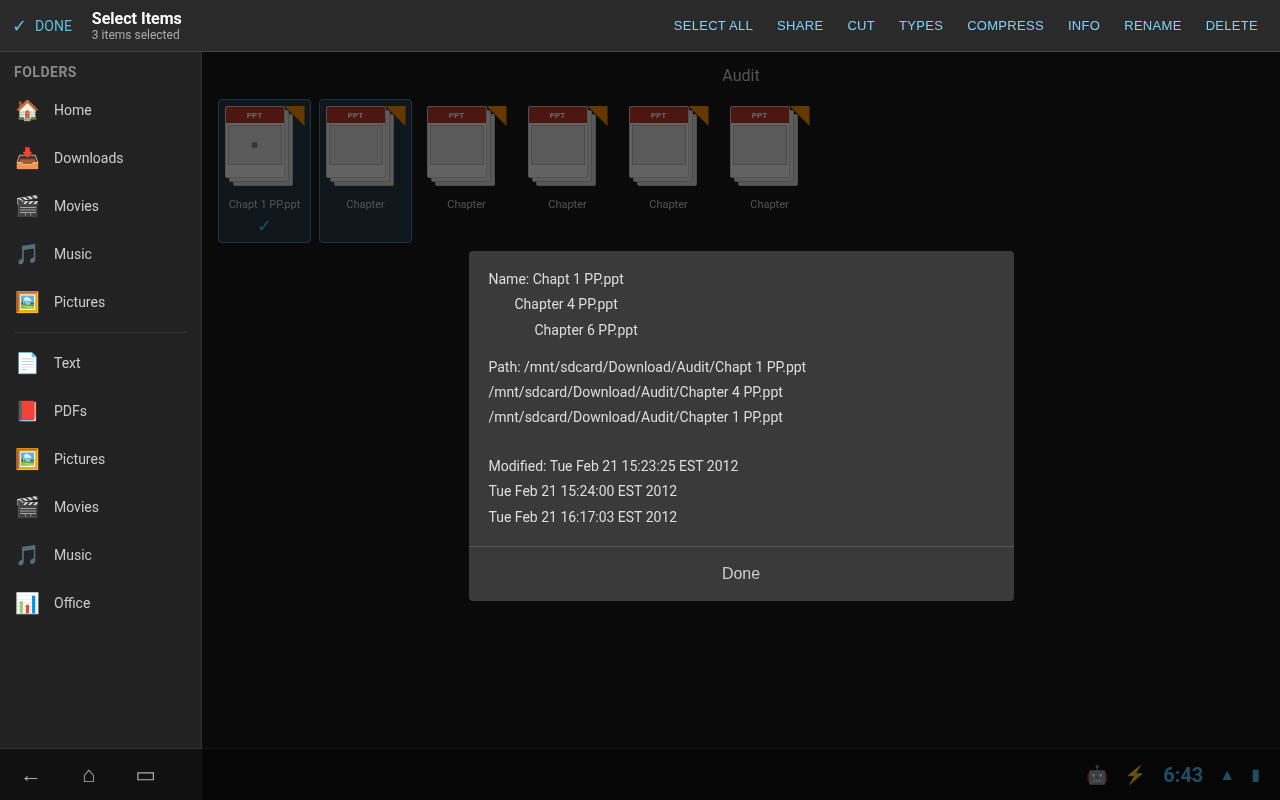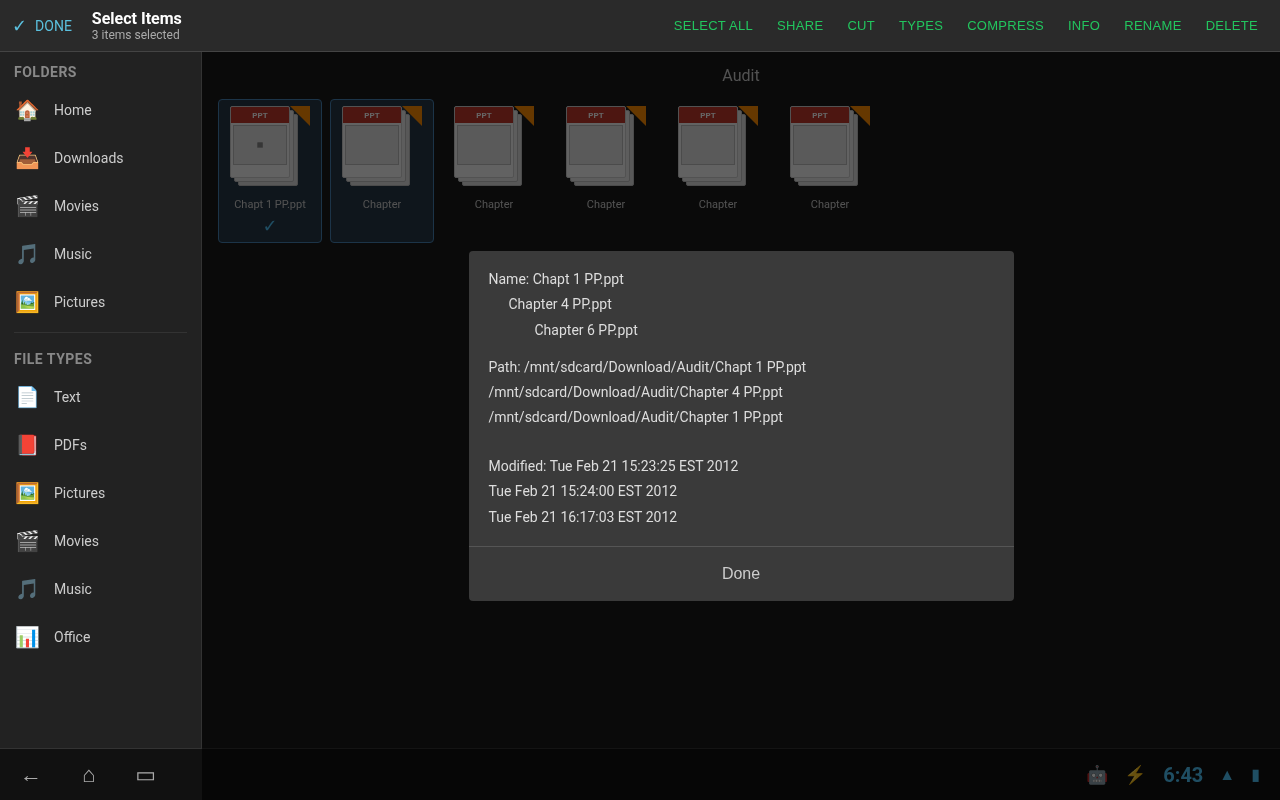--- a/index.html
+++ b/index.html
@@ -47,21 +47,21 @@
       color: #aaa;
     }
     .toolbar-actions {
       margin-left: auto;
       display: flex;
       gap: 4px;
     }
     .toolbar-btn {
       background: none;
       border: none;
-      color: #22c55e;
+      color: #7dd3fc;
       font-size: 13px;
       padding: 6px 10px;
       cursor: pointer;
       letter-spacing: 0.3px;
     }
 
     
     .main-content {
       display: flex;
       height: 748px;
@@ -117,21 +117,21 @@
       color: #ccc;
       padding: 14px 0 6px;
     }
     .file-grid {
       display: flex;
       flex-wrap: wrap;
       padding: 8px 16px;
       gap: 8px;
     }
     .file-item {
-      width: 104px;
+      width: 93px;
       display: flex;
       flex-direction: column;
       align-items: center;
       gap: 4px;
       padding: 6px;
       border-radius: 4px;
       cursor: pointer;
       position: relative;
     }
     .file-item.selected {
@@ -280,21 +280,20 @@
     <div class="sidebar-item">
       <span class="sidebar-icon">🎵</span>
       <span>Music</span>
     </div>
     <div class="sidebar-item">
       <span class="sidebar-icon">🖼️</span>
       <span>Pictures</span>
     </div>
 
     <div class="sidebar-divider"></div>
-    <div class="sidebar-section-title">FILE TYPES</div>
 
     <div class="sidebar-item">
       <span class="sidebar-icon">📄</span>
       <span>Text</span>
     </div>
     <div class="sidebar-item">
       <span class="sidebar-icon">📕</span>
       <span>PDFs</span>
     </div>
     <div class="sidebar-item">
@@ -423,21 +422,21 @@
         </div>
         <span class="file-name">Chapter</span>
       </div>
     </div>
 
     <div class="overlay">
       <div class="dialog">
         <div class="dialog-body">
           <div class="dialog-row">
             <span>Name: </span><span>Chapt 1 PP.ppt</span><br>
-            <span style="margin-left: 20px;">Chapter 4 PP.ppt</span><br>
+            <span style="margin-left: 26px;">Chapter 4 PP.ppt</span><br>
             <span style="margin-left: 46px;">Chapter 6 PP.ppt</span>
           </div>
           <div class="dialog-spacer"></div>
           <div class="dialog-row">
             <span>Path: </span><span>/mnt/sdcard/Download/Audit/Chapt 1 PP.ppt</span><br>
             <span>/mnt/sdcard/Download/Audit/Chapter 4 PP.ppt</span><br>
             <span>/mnt/sdcard/Download/Audit/Chapter 1 PP.ppt</span>
           </div>
           <div class="dialog-spacer"></div>
           <div class="dialog-spacer"></div>

